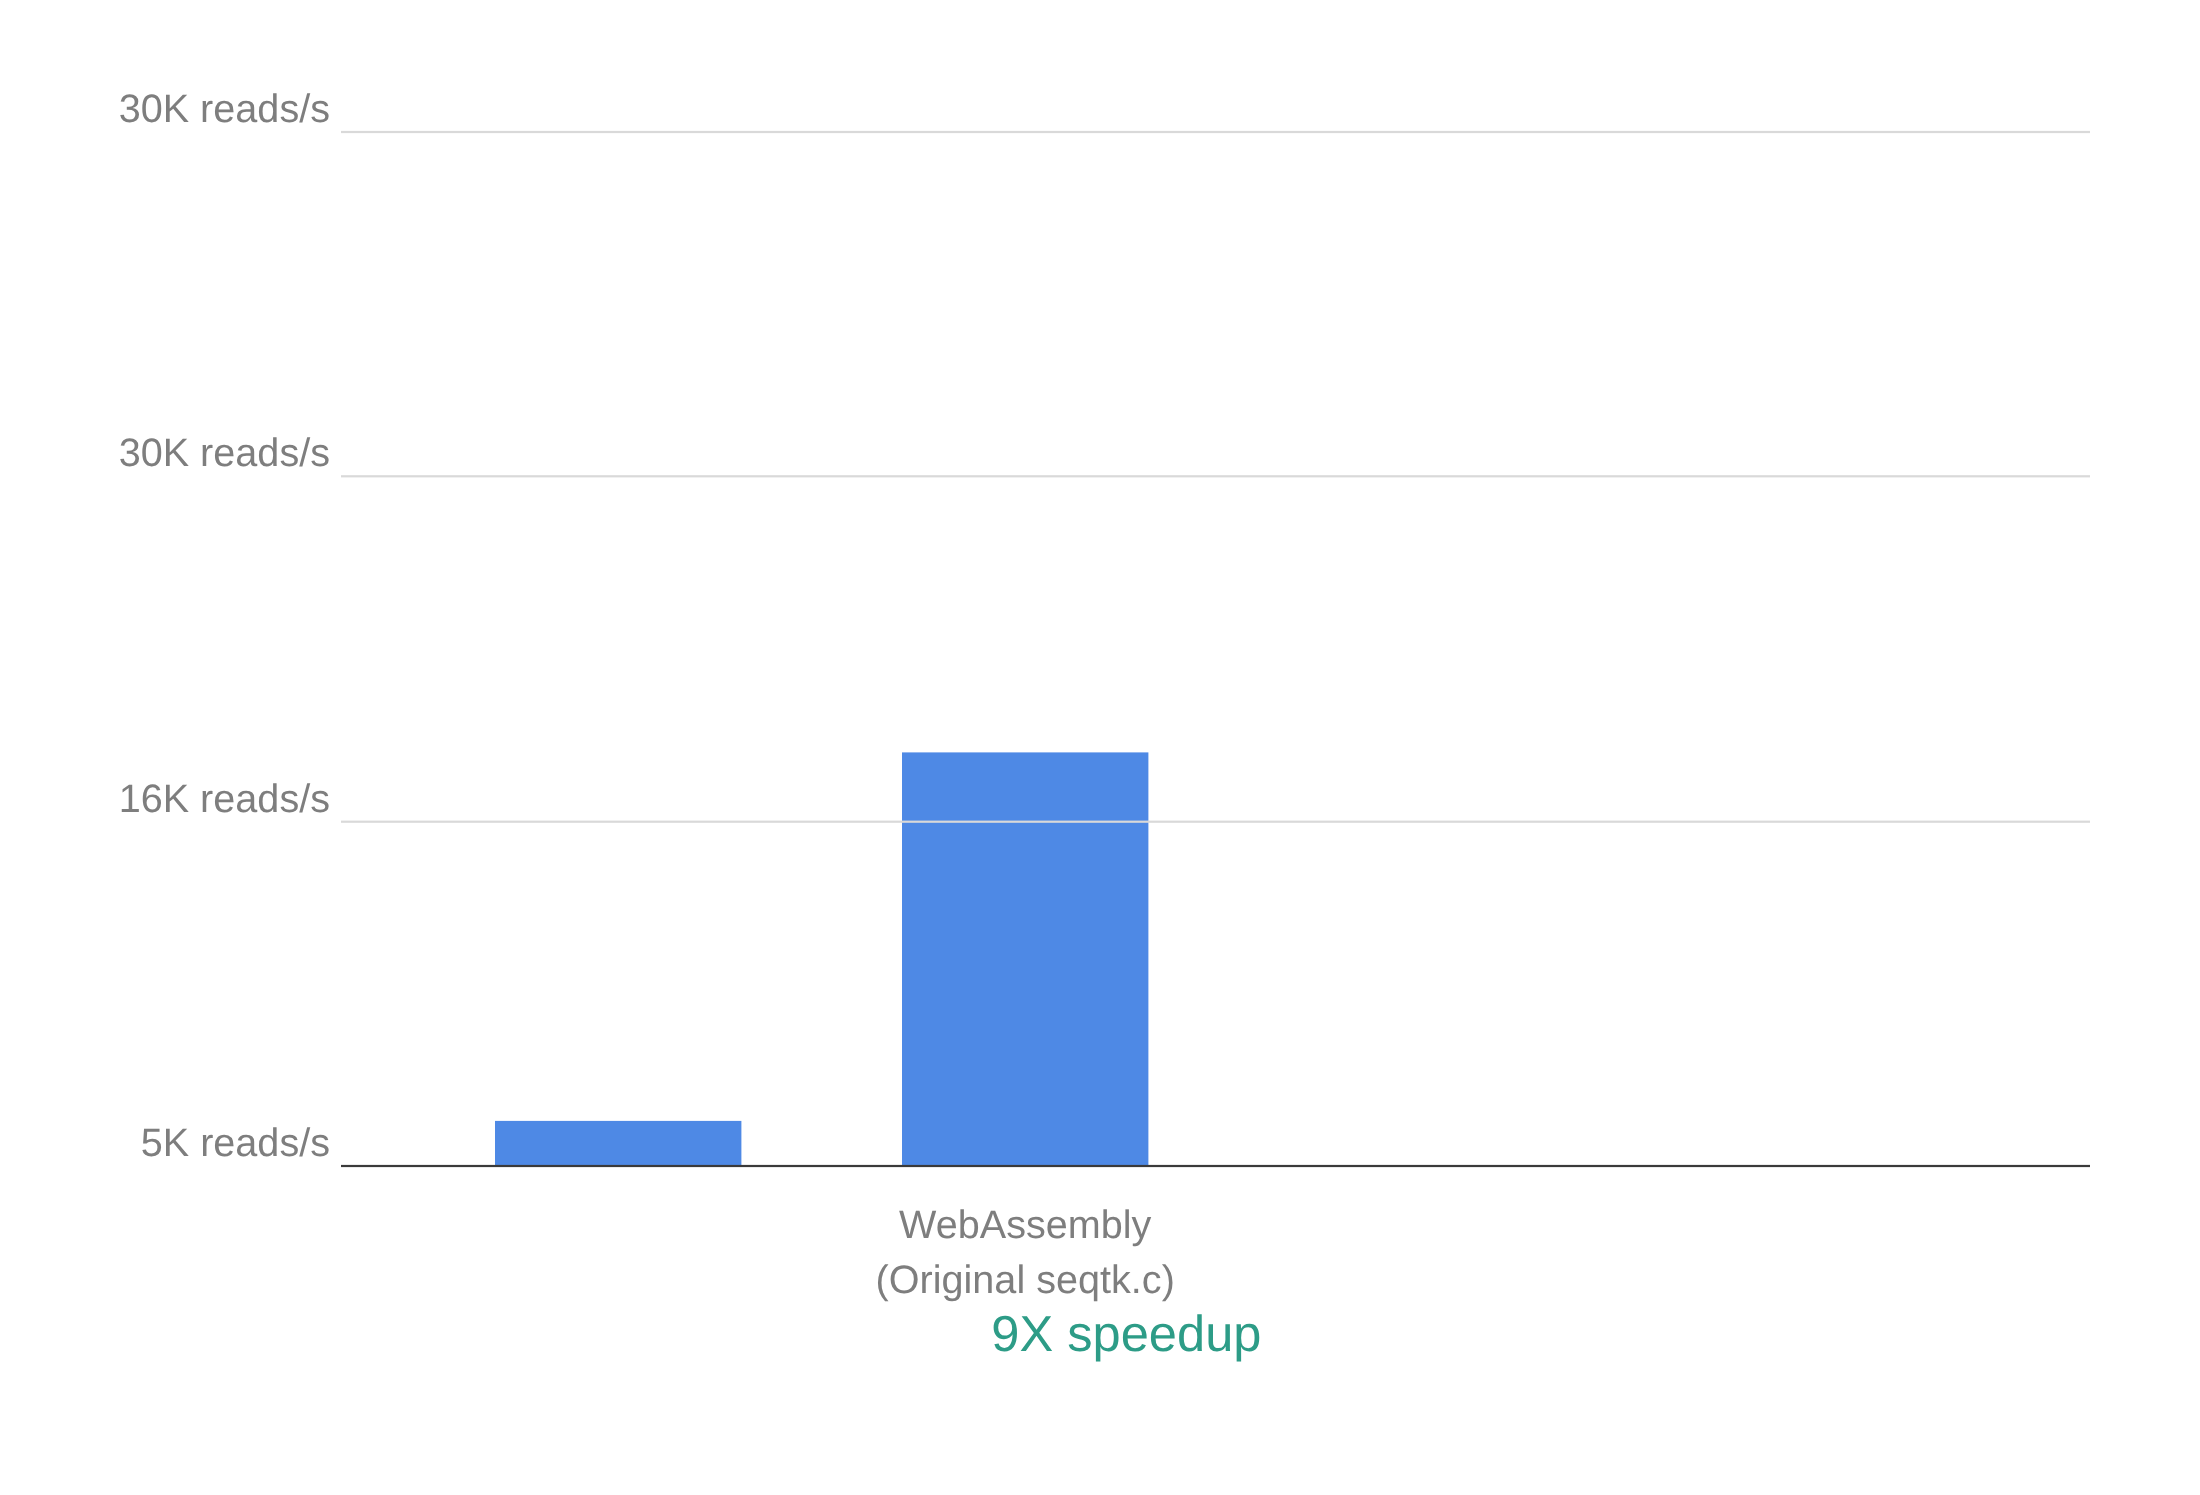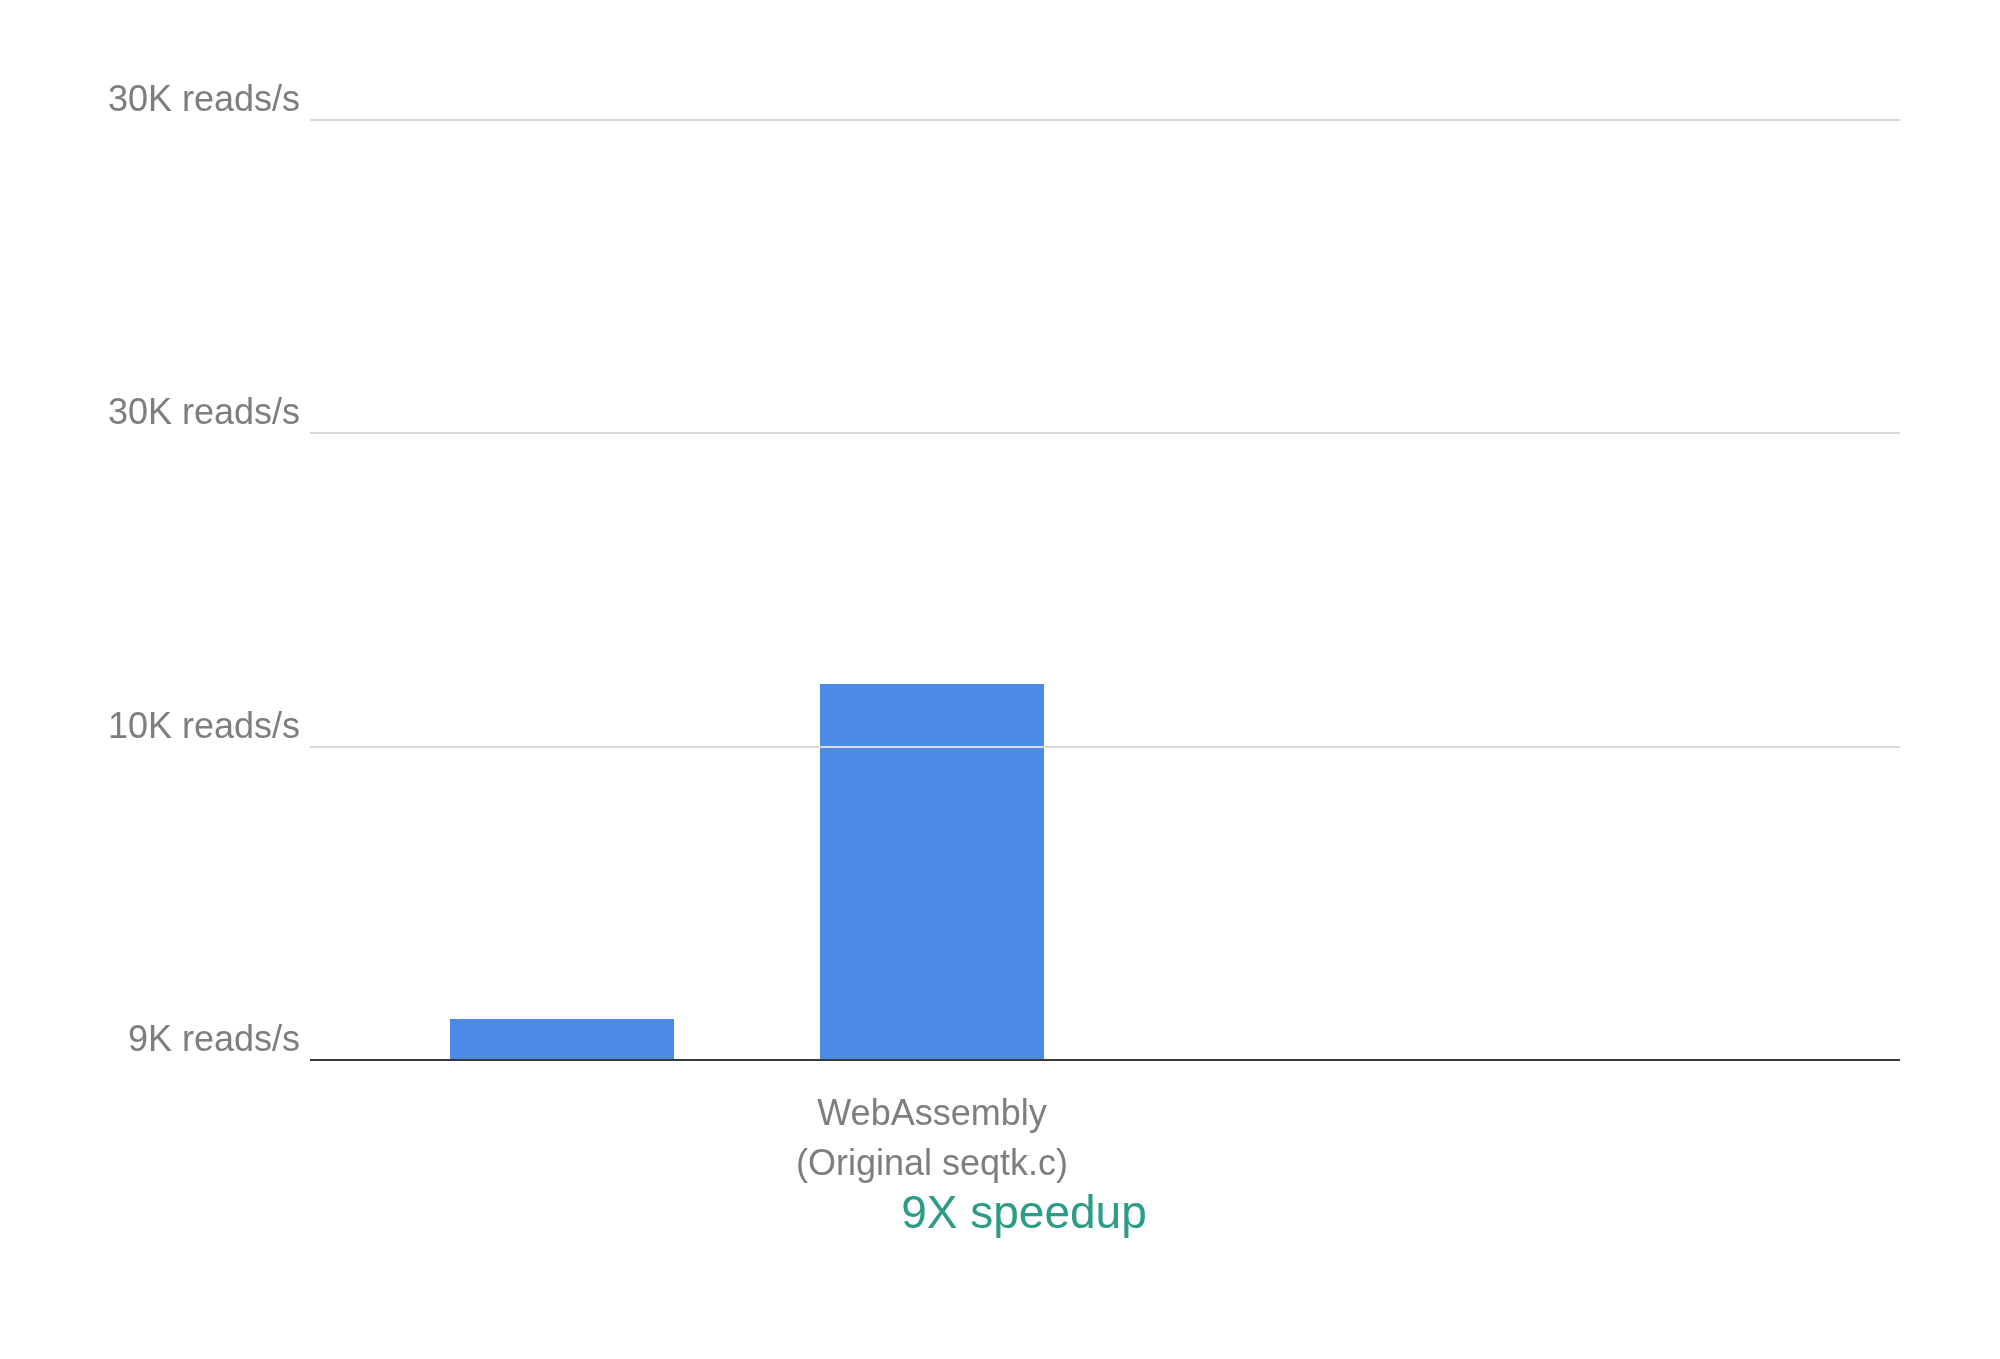--- a/index.html
+++ b/index.html
@@ -102,25 +102,25 @@
 <body>
 
 <div class="chart-wrap">
 
   <div class="plot-area" id="plot">
     <div class="bars" id="bars">
         <div class="bar" style="height: 40.7333px; left: 140px; width: 224px; background: rgb(78, 137, 229);"></div>
         <div class="bar" style="height: 376px; left: 510px; width: 224px; background: rgb(78, 137, 229);"></div>
       </div>
   <div class="grid-row baseline" style="top: 940px;">
-        <div class="tick-label">9K reads/s</div>
+        <div class="tick-label">5K reads/s</div>
         <div class="gridline"></div>
       </div>
       <div class="grid-row" style="top: 626.667px;">
-        <div class="tick-label">10K reads/s</div>
+        <div class="tick-label">16K reads/s</div>
         <div class="gridline"></div>
       </div>
       <div class="grid-row" style="top: 313.333px;">
         <div class="tick-label">30K reads/s</div>
         <div class="gridline"></div>
       </div>
       <div class="grid-row" style="top: 0px;">
         <div class="tick-label">30K reads/s</div>
         <div class="gridline"></div>
       </div>

